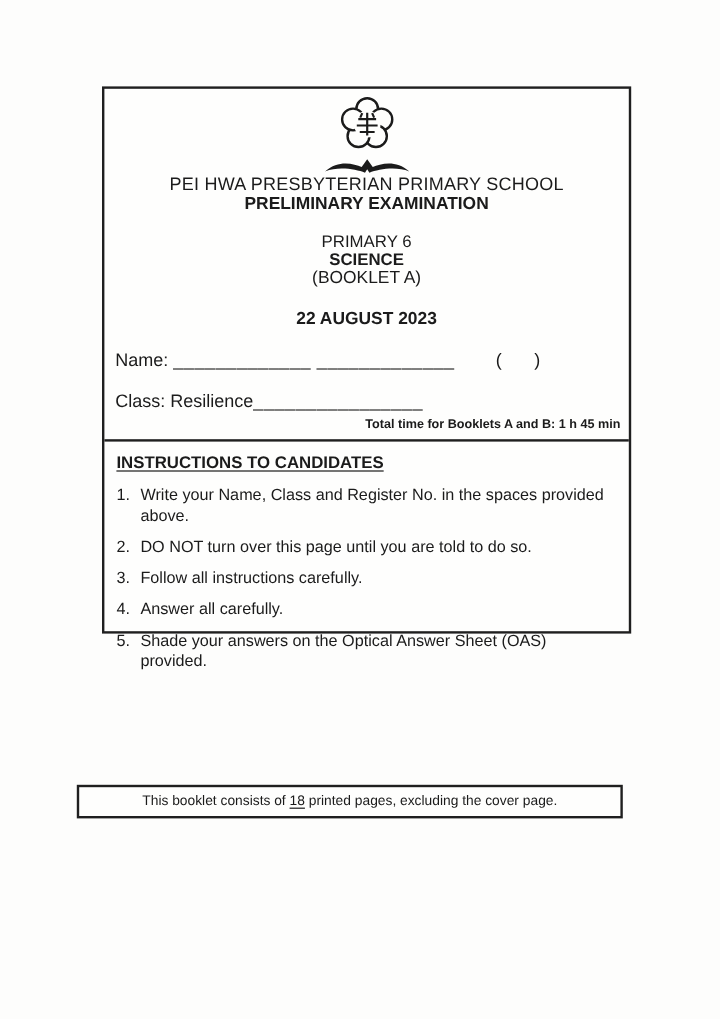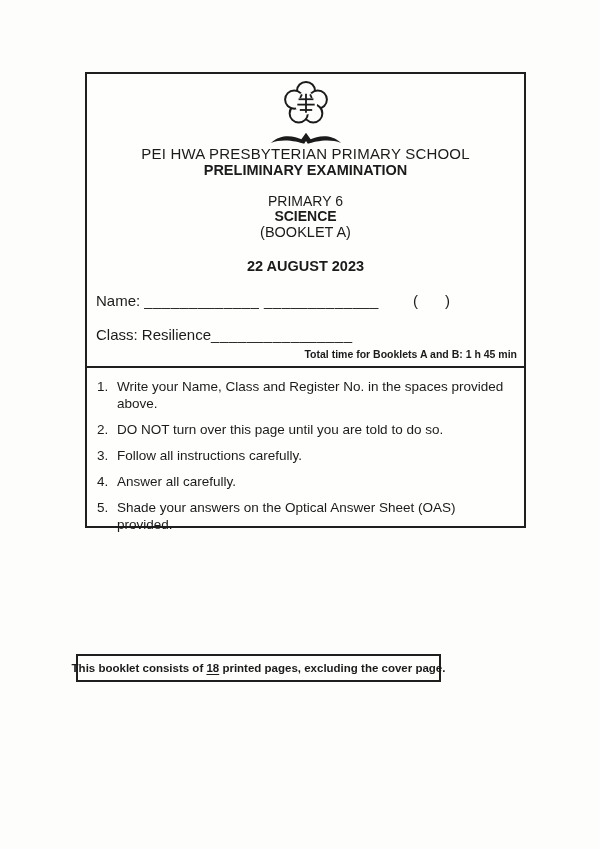--- a/index.html
+++ b/index.html
@@ -63,26 +63,26 @@
     text-decoration:underline;
     text-underline-offset:2px;
   }
   .instr-list { margin-top:10px; list-style:none; }
   .instr-item { display:flex; font-size:13.5px; line-height:17px; margin-bottom:9px; }
   .instr-num { width:20px; flex:0 0 20px; }
 
   
   .footer-box {
     position:absolute;
-    left:76px; top:654px;
-    width:365px; height:28px;
+    left:64px; top:654px;
+    width:455px; height:28px;
     border:2px solid #1f1f1f;
     background:#fefefd;
     display:flex; align-items:center; justify-content:center;
-    font-size:11.5px; font-weight:700;
+    font-size:11.5px; font-weight:400;
     white-space:pre;
   }
   .pages-count { text-decoration:underline; text-underline-offset:2px; }
 </style>
 </head>
 <body>
 
 <div class="page">
 
   <div class="main-box">
@@ -132,20 +132,21 @@
     <div class="field-row class-row">
       <span>Class:</span>
       <span>Resilience</span><span class="blank">________________</span>
     </div>
 
     <div class="total-time">Total time for Booklets A and B: 1 h 45 min</div>
 
     <div class="divider"></div>
 
     <div class="instructions">
+      <div class="instructions-title">INSTRUCTIONS TO CANDIDATES</div>
       <ol class="instr-list">
         <li class="instr-item">
           <span class="instr-num">1.</span>
           <span>Write your Name, Class and Register No. in the spaces provided above.</span>
         </li>
         <li class="instr-item">
           <span class="instr-num">2.</span>
           <span>DO NOT turn over this page until you are told to do so.</span>
         </li>
         <li class="instr-item">

